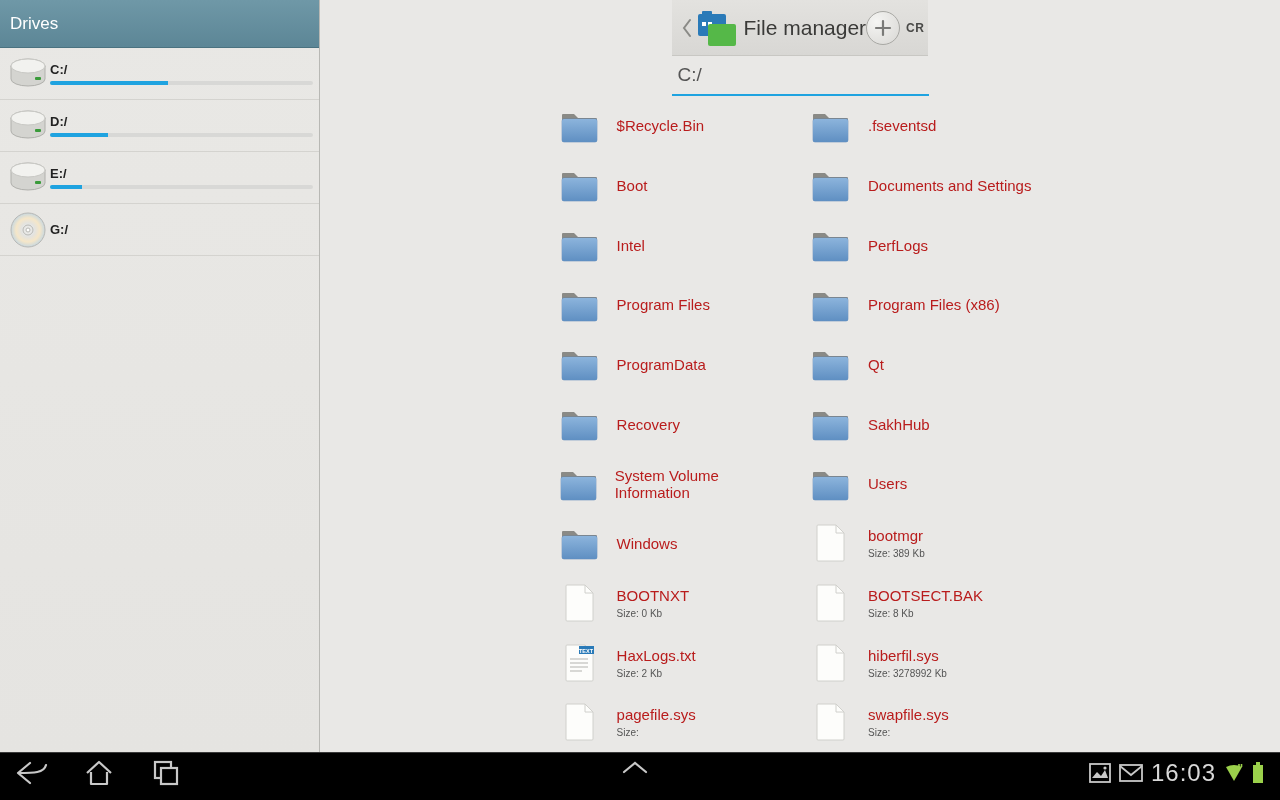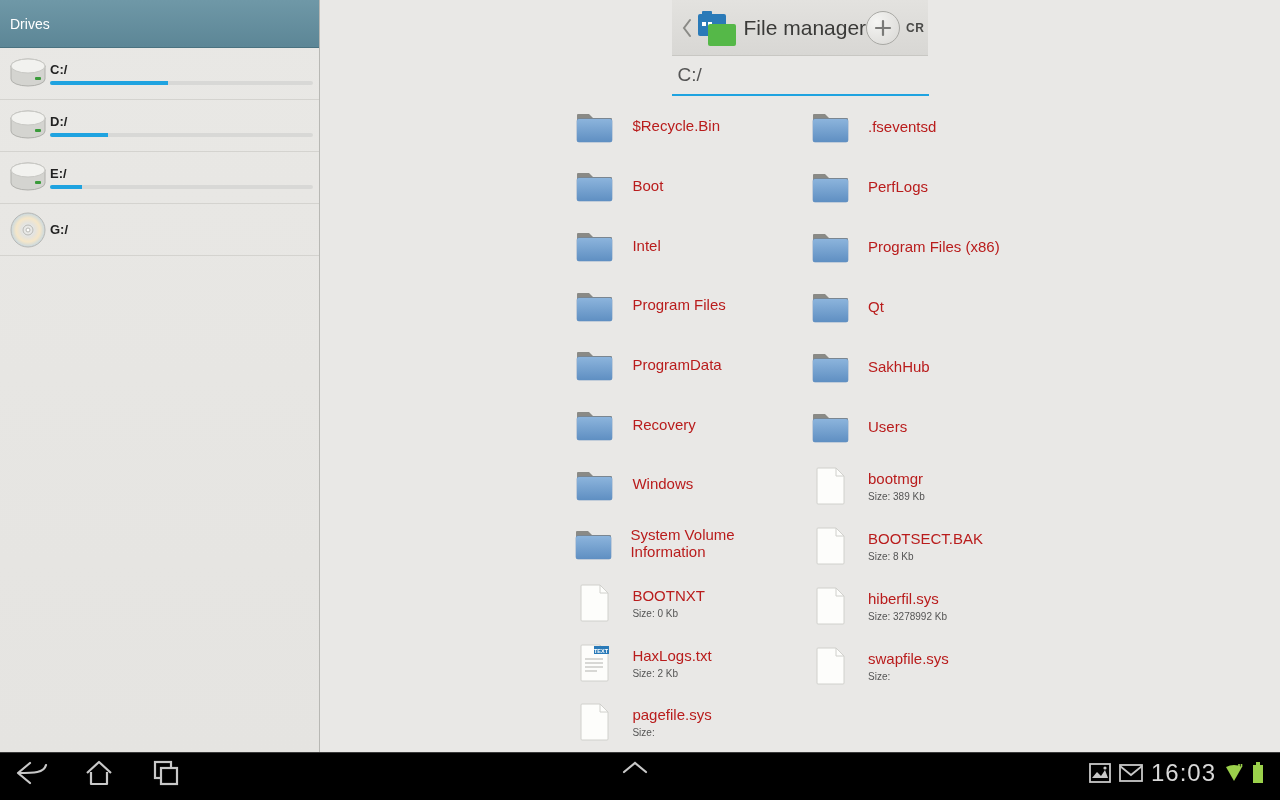--- a/index.html
+++ b/index.html
@@ -1,20 +1,20 @@
 <!DOCTYPE html>
 <html><head>
 <meta charset="utf-8">
 <style>
   * { box-sizing: border-box; margin: 0; padding: 0; }
   html, body { width: 1280px; height: 800px; overflow: hidden; font-family: Arial, Helvetica, sans-serif; background: #000; }
   .app { width: 1280px; height: 752px; display: flex; background: #e5e5e5; }
   
   .sidebar { width: 320px; height: 752px; background: linear-gradient(to bottom,#e9e8e5,#e5e4e1); border-right: 1px solid #b8b8b4; display: flex; flex-direction: column; }
-  .sidebar-header { height: 48px; background: linear-gradient(to bottom,#6f98a7,#5c8696); color: #fff; font-size: 14px; font-weight: 500; display: flex; align-items: center; padding: 0 10px; border-bottom: 1px solid #4a7280; }
+  .sidebar-header { height: 48px; background: linear-gradient(to bottom,#6f98a7,#5c8696); color: #fff; font-size: 17px; font-weight: 500; display: flex; align-items: center; padding: 0 10px; border-bottom: 1px solid #4a7280; }
   .drive-item { display: flex; align-items: center; height: 52px; padding: 0 6px 0 6px; border-bottom: 1px solid #d4d3cf; cursor: pointer; }
   .drive-icon { width: 44px; height: 44px; display: flex; align-items: center; justify-content: center; }
   .drive-info { flex: 1; display: flex; flex-direction: column; justify-content: center; gap: 4px; }
   .drive-label { font-size: 13px; font-weight: 600; color: #222; }
   .drive-bar { height: 4px; background: #d8d8d6; border-radius: 2px; overflow: hidden; width: 100%; }
   .drive-bar-fill { height: 100%; background: #1fa3e0; }
   
   .main { flex: 1; display: flex; flex-direction: column; background: #e9e8e6; align-items: center; }
   .titlebar { height: 56px; background: linear-gradient(to bottom,#e3e2df,#d8d7d4); display: flex; align-items: center; padding: 0 8px; border-bottom: 1px solid #c8c7c3; }
   .back-caret { width: 14px; height: 56px; display:flex; align-items:center; justify-content:center; color:#7a7a78; font-size:22px; cursor:pointer; }
@@ -270,39 +270,39 @@
                 <rect x="2" y="12" width="35" height="23" rx="2" fill="url(#fgrad)"></rect>
                 <defs>
                   <linearGradient id="fgrad" x1="0" y1="0" x2="0" y2="1">
                     <stop offset="0%" stop-color="#8cb4dc"></stop>
                     <stop offset="100%" stop-color="#5f8fc2"></stop>
                   </linearGradient>
                 </defs>
               </svg>
             </div>
             <div class="file-text">
+              <div class="file-name">System Volume Information</div>
+            </div>
+          </div>
+          <div class="file-item">
+            <div class="file-icon">
+              <svg id="ico-folder" width="40" height="38" viewBox="0 0 40 38">
+                <path d="M3 7 h11 l4 4 h18 a1 1 0 0 1 1 1 v4 H2 V8 a1 1 0 0 1 1 -1 Z" fill="#8a8a86"></path>
+                <rect x="2" y="12" width="35" height="23" rx="2" fill="#6a97c8" stroke="#4a7ab0" stroke-width="0.5"></rect>
+                <rect x="2" y="12" width="35" height="23" rx="2" fill="url(#fgrad)"></rect>
+                <defs>
+                  <linearGradient id="fgrad" x1="0" y1="0" x2="0" y2="1">
+                    <stop offset="0%" stop-color="#8cb4dc"></stop>
+                    <stop offset="100%" stop-color="#5f8fc2"></stop>
+                  </linearGradient>
+                </defs>
+              </svg>
+            </div>
+            <div class="file-text">
               <div class="file-name">Windows</div>
-            </div>
-          </div>
-          <div class="file-item">
-            <div class="file-icon">
-              <svg id="ico-folder" width="40" height="38" viewBox="0 0 40 38">
-                <path d="M3 7 h11 l4 4 h18 a1 1 0 0 1 1 1 v4 H2 V8 a1 1 0 0 1 1 -1 Z" fill="#8a8a86"></path>
-                <rect x="2" y="12" width="35" height="23" rx="2" fill="#6a97c8" stroke="#4a7ab0" stroke-width="0.5"></rect>
-                <rect x="2" y="12" width="35" height="23" rx="2" fill="url(#fgrad)"></rect>
-                <defs>
-                  <linearGradient id="fgrad" x1="0" y1="0" x2="0" y2="1">
-                    <stop offset="0%" stop-color="#8cb4dc"></stop>
-                    <stop offset="100%" stop-color="#5f8fc2"></stop>
-                  </linearGradient>
-                </defs>
-              </svg>
-            </div>
-            <div class="file-text">
-              <div class="file-name">System Volume Information</div>
             </div>
           </div>
           <div class="file-item">
             <div class="file-icon">
               <svg id="ico-file" width="32" height="40" viewBox="0 0 32 40">
                 <path d="M3 2 h18 l8 8 v27 a1 1 0 0 1 -1 1 H3 a1 1 0 0 1 -1 -1 V3 a1 1 0 0 1 1 -1 Z" fill="#fdfdfb" stroke="#d0d0cc" stroke-width="1"></path>
                 <path d="M21 2 v8 h8" fill="none" stroke="#d0d0cc" stroke-width="1"></path>
               </svg>
             </div>
             <div class="file-text">
@@ -351,20 +351,38 @@
                 <defs>
                   <linearGradient id="fgrad" x1="0" y1="0" x2="0" y2="1">
                     <stop offset="0%" stop-color="#8cb4dc"></stop>
                     <stop offset="100%" stop-color="#5f8fc2"></stop>
                   </linearGradient>
                 </defs>
               </svg>
             </div>
             <div class="file-text">
               <div class="file-name">.fseventsd</div>
+            </div>
+          </div>
+          <div class="file-item">
+            <div class="file-icon">
+              <svg id="ico-folder" width="40" height="38" viewBox="0 0 40 38">
+                <path d="M3 7 h11 l4 4 h18 a1 1 0 0 1 1 1 v4 H2 V8 a1 1 0 0 1 1 -1 Z" fill="#8a8a86"></path>
+                <rect x="2" y="12" width="35" height="23" rx="2" fill="#6a97c8" stroke="#4a7ab0" stroke-width="0.5"></rect>
+                <rect x="2" y="12" width="35" height="23" rx="2" fill="url(#fgrad)"></rect>
+                <defs>
+                  <linearGradient id="fgrad" x1="0" y1="0" x2="0" y2="1">
+                    <stop offset="0%" stop-color="#8cb4dc"></stop>
+                    <stop offset="100%" stop-color="#5f8fc2"></stop>
+                  </linearGradient>
+                </defs>
+              </svg>
+            </div>
+            <div class="file-text">
+              <div class="file-name">Documents and Settings</div>
             </div>
           </div>
           <div class="file-item">
             <div class="file-icon">
               <svg id="ico-folder" width="40" height="38" viewBox="0 0 40 38">
                 <path d="M3 7 h11 l4 4 h18 a1 1 0 0 1 1 1 v4 H2 V8 a1 1 0 0 1 1 -1 Z" fill="#8a8a86"></path>
                 <rect x="2" y="12" width="35" height="23" rx="2" fill="#6a97c8" stroke="#4a7ab0" stroke-width="0.5"></rect>
                 <rect x="2" y="12" width="35" height="23" rx="2" fill="url(#fgrad)"></rect>
                 <defs>
                   <linearGradient id="fgrad" x1="0" y1="0" x2="0" y2="1">

